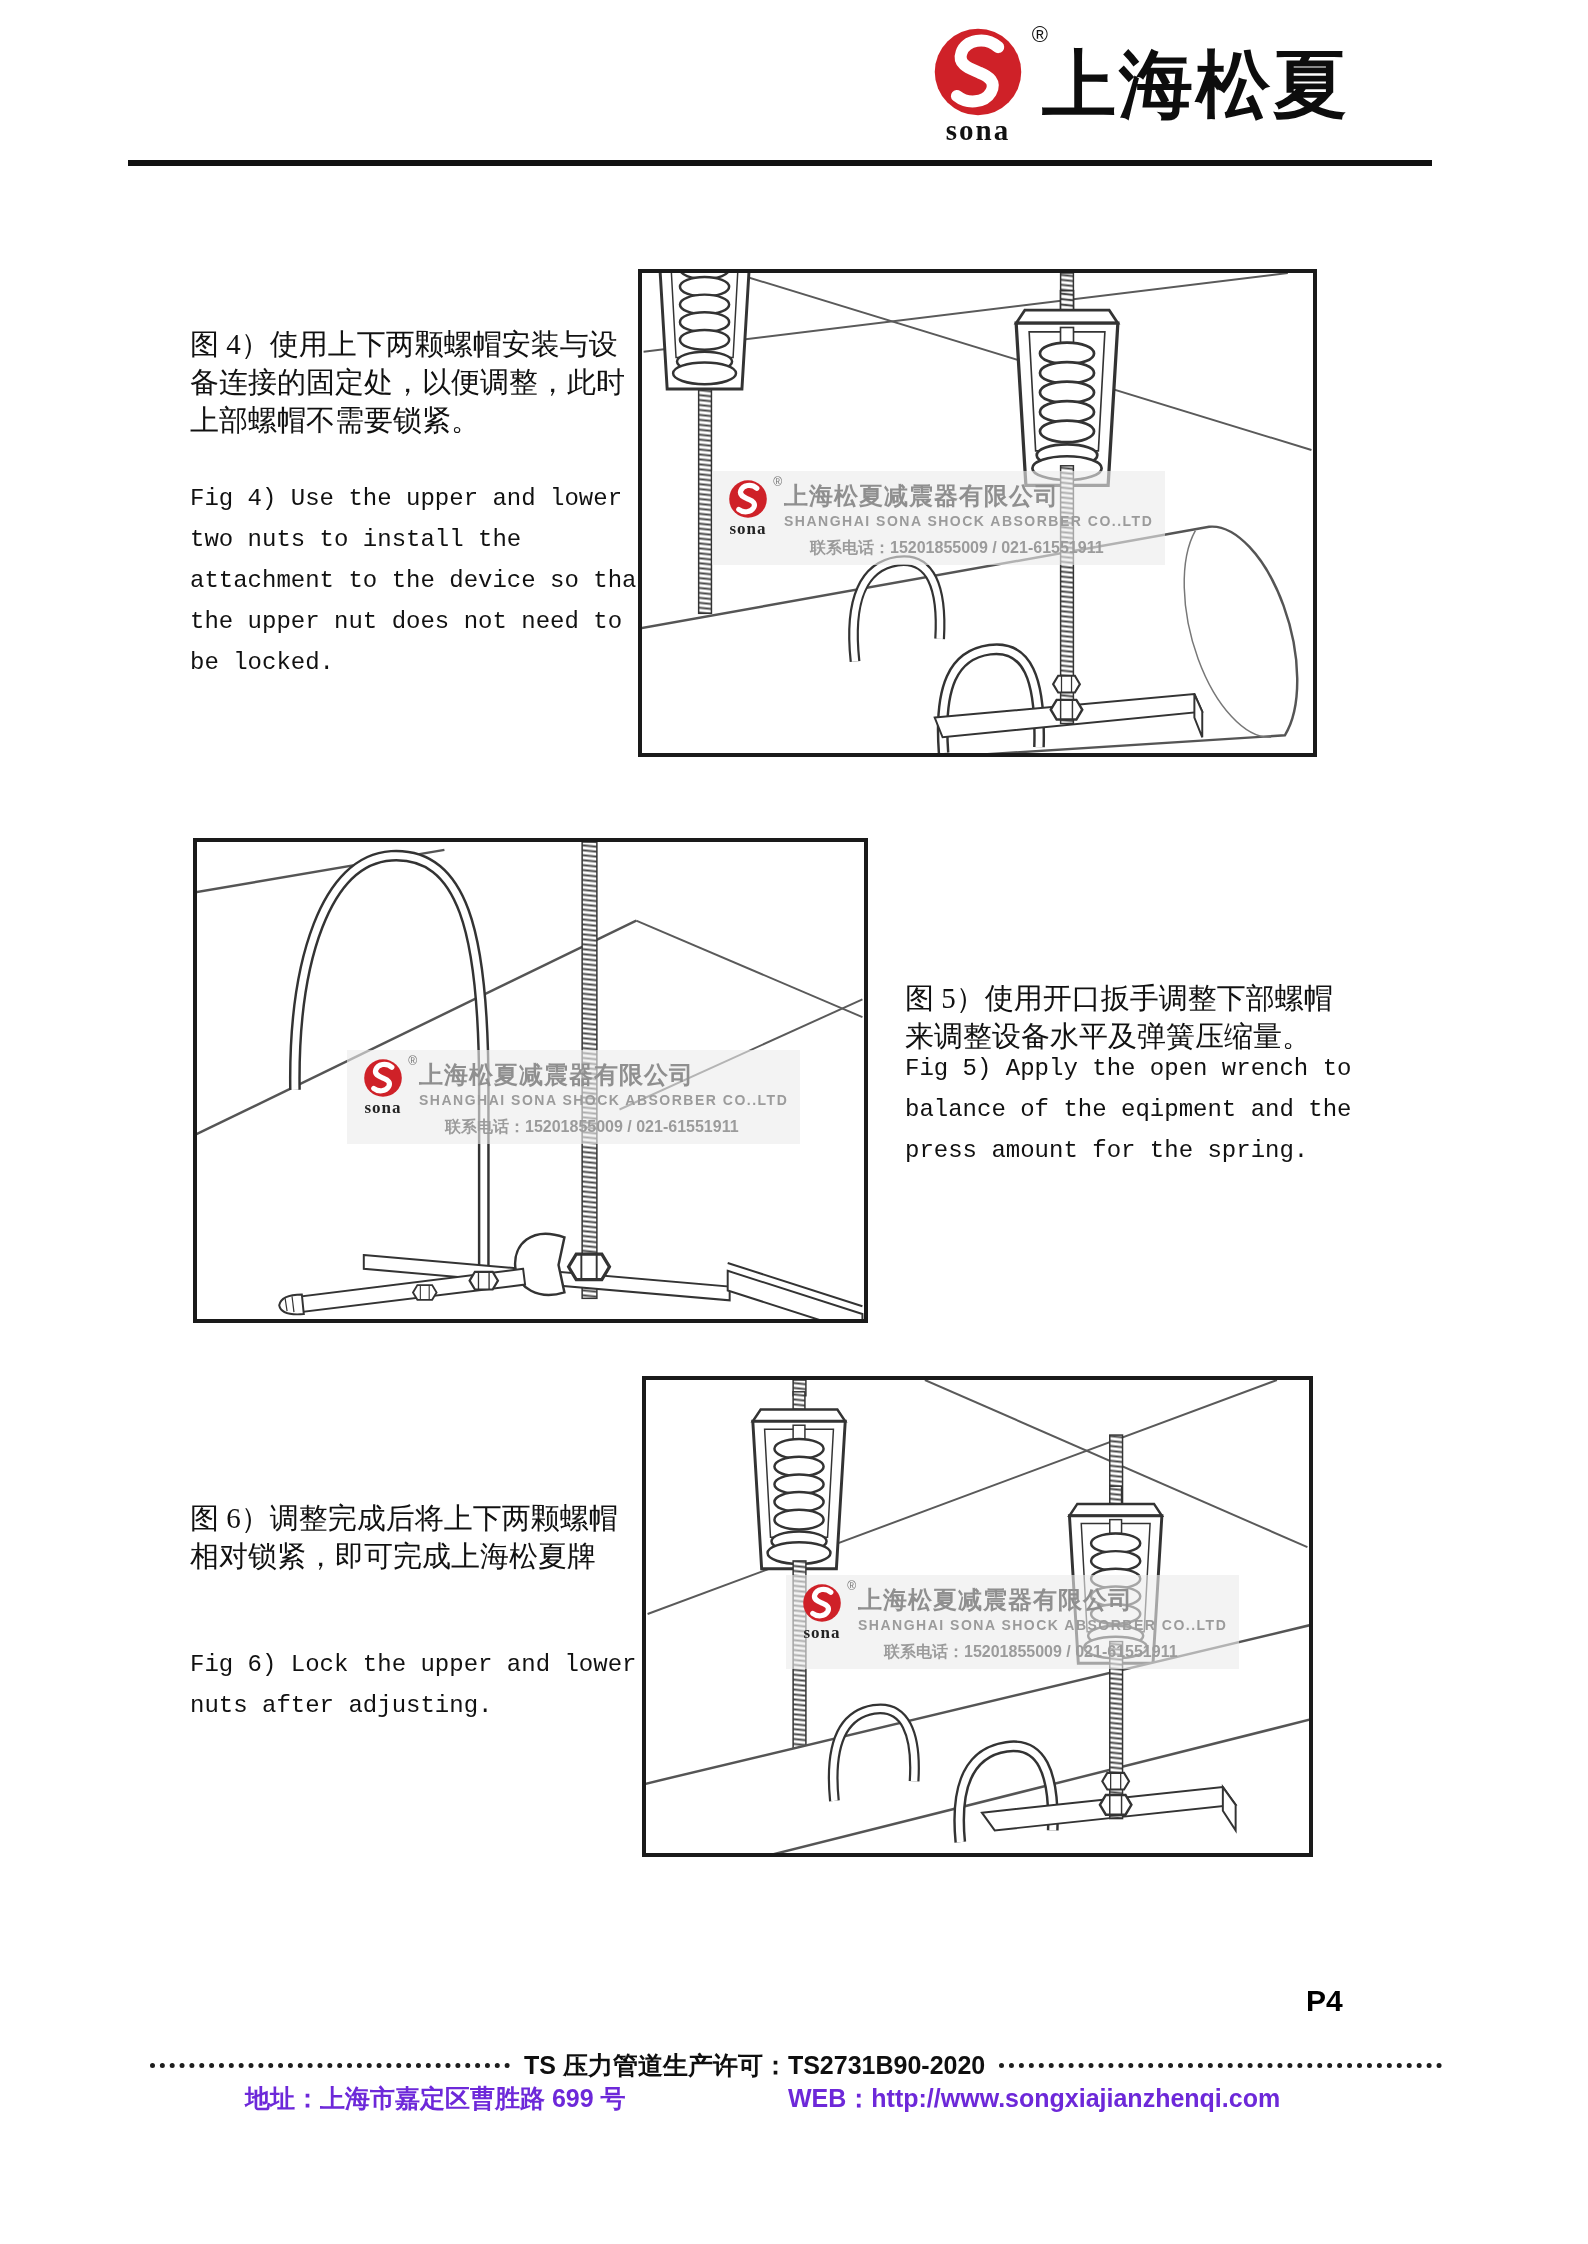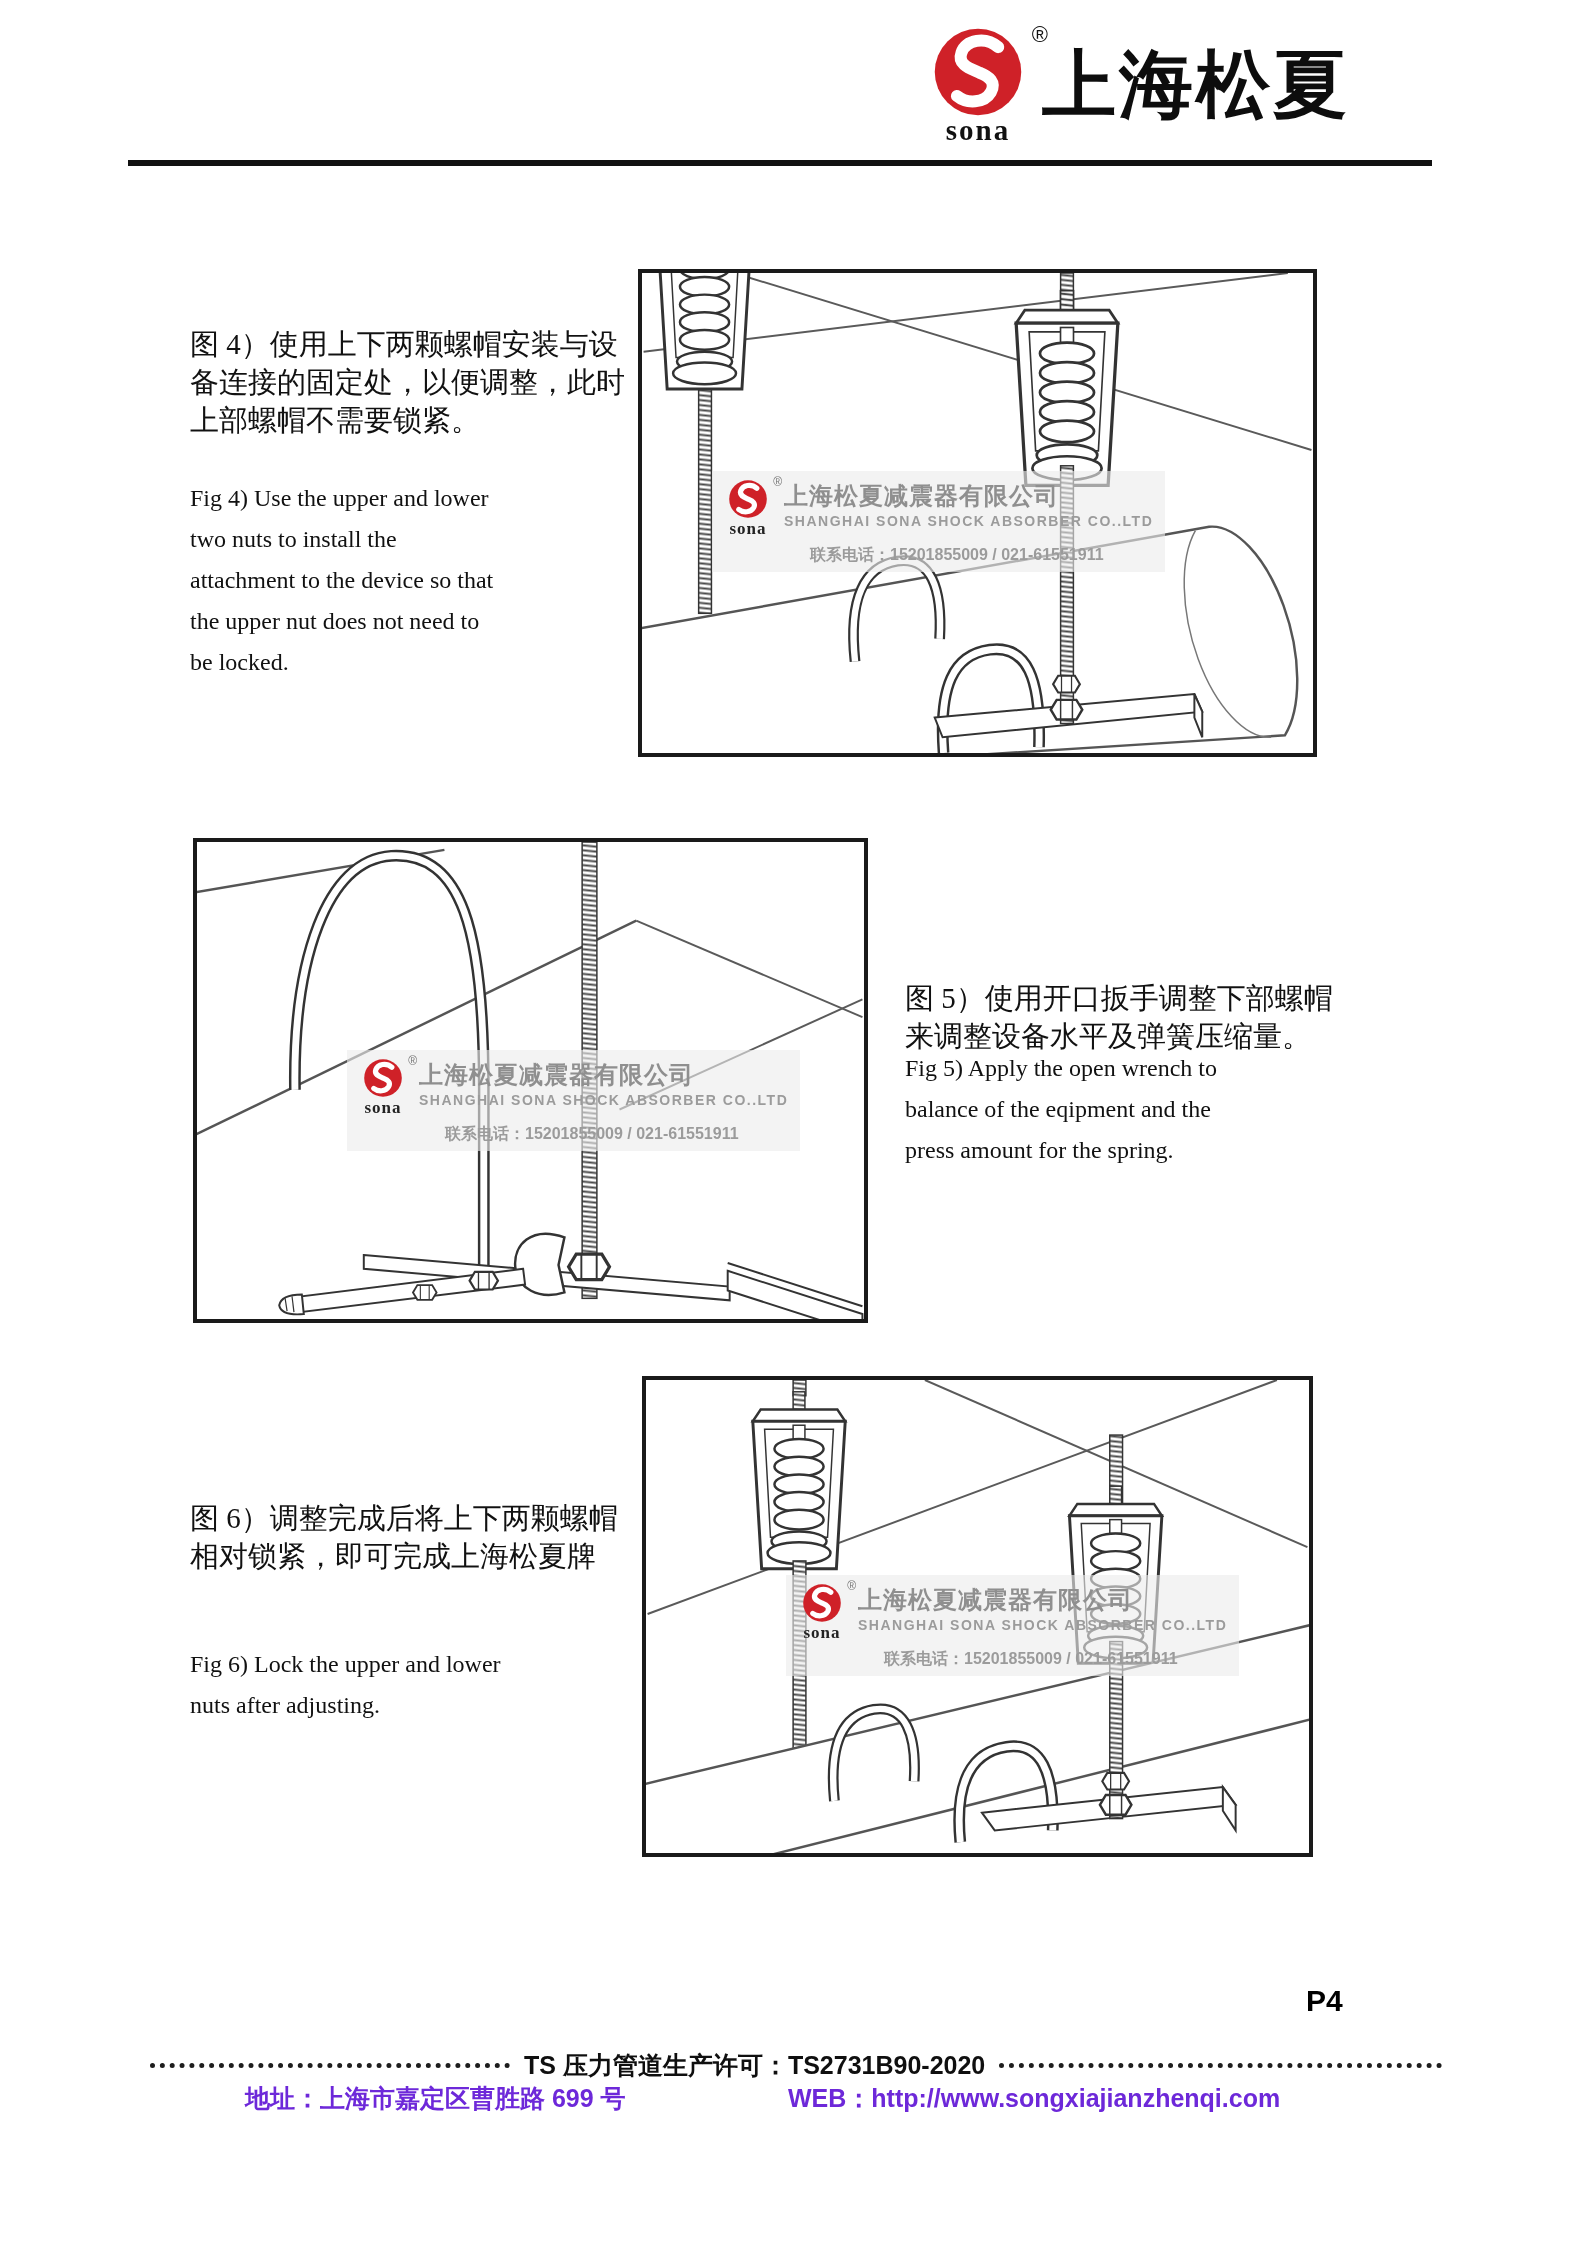--- a/index.html
+++ b/index.html
@@ -10,35 +10,35 @@
 
   
   .brand-cn { font-family:"Liberation Sans", sans-serif; font-weight:800; font-size:74px; letter-spacing:3px; color:#0d0d0d; }
   .logo-wrap { width:100px; text-align:center; }
   .logo-sona { font-family:"Liberation Serif", serif; font-weight:700; font-size:29px; letter-spacing:2px; color:#111; margin-top:-4px; }
   .logo-reg { position:absolute; right:-20px; top:-4px; font-size:22px; font-family:"Liberation Sans",sans-serif; color:#111; }
   .head-rule { background:#111; height:6px; }
 
   
   .cn-text div { font-size:29px; line-height:38px; white-space:nowrap; font-family:"Liberation Serif", serif; color:#111; }
-  .en-text div { font-size:24px; line-height:41px; white-space:nowrap; font-family:Liberation Serif, serif; color:#111; }
+  .en-text div { font-size:24px; line-height:41px; white-space:nowrap; font-family:Liberation Mono, monospace; color:#111; }
 
   
   .img-frame { position:absolute; border:4px solid #1a1a1a; background:#fff; overflow:hidden; }
   .img-frame svg.draw { position:absolute; left:0; top:0; width:100%; height:100%; }
 
   
   .watermark { position:absolute; display:flex; align-items:flex-start; background:rgba(236,236,236,0.62); padding:8px 12px 6px 10px; }
   .wm-logo { position:relative; width:52px; text-align:center; flex:0 0 52px; }
   .wm-sona { font-family:"Liberation Serif", serif; font-weight:700; font-size:17px; letter-spacing:1px; color:#222; margin-top:0px; }
   .wm-reg { position:absolute; right:-8px; top:-4px; font-size:12px; color:#777; font-family:"Liberation Sans",sans-serif; }
   .wm-col { margin-left:10px; }
   .wm-cn { font-family:"Liberation Sans", sans-serif; font-weight:700; font-size:24px; line-height:33px; letter-spacing:1px; color:#8f8f8f; white-space:nowrap; }
   .wm-en { font-family:"Liberation Sans", sans-serif; font-weight:700; font-size:14px; letter-spacing:1.5px; color:#9b9b9b; white-space:nowrap; margin-top:1px; }
-  .wm-phone { font-family:"Liberation Sans", sans-serif; font-weight:700; font-size:16px; color:#9b9b9b; white-space:nowrap; margin-top:16px; margin-left:26px; }
+  .wm-phone { font-family:"Liberation Sans", sans-serif; font-weight:700; font-size:16px; color:#9b9b9b; white-space:nowrap; margin-top:9px; margin-left:26px; }
 
   
   .footer-line1 { display:flex; align-items:center; }
   .dots { border-top:5px dotted #1d1d1d; height:0; }
   .ts-text { font-family:"Liberation Sans", sans-serif; font-weight:700; font-size:25px; white-space:nowrap; padding:0 14px; color:#0f0f0f; }
   .foot-text { font-family:"Liberation Sans", sans-serif; font-weight:700; font-size:25px; white-space:nowrap; color:#6d28d9; }
   .page-num { font-family:"Liberation Sans", sans-serif; font-weight:600; font-size:30px; color:#000; }
 </style>
 </head>
 <body>

